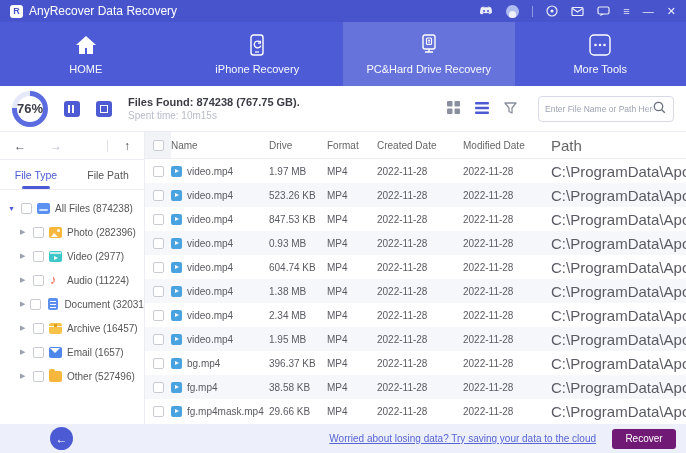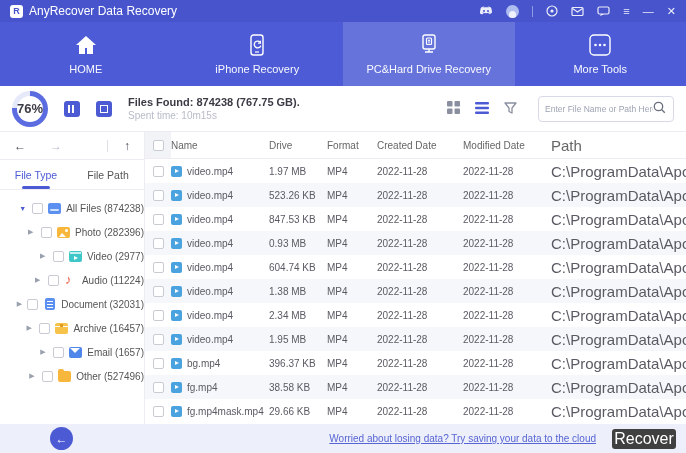--- a/index.html
+++ b/index.html
@@ -46,21 +46,21 @@
   .sidebar { width:145px; flex:0 0 auto; border-right:1px solid #ececf2; display:flex; flex-direction:column; }
   .side-nav { height:28px; display:flex; align-items:center; padding:0 14px; border-bottom:1px solid #ececf2; color:#4a4a55; }
   .side-nav .arr { font-size:12px; cursor:pointer; }
   .arr.fwd { color:#b9bcc9; margin-left:24px; }
   .side-sep { width:1px; height:12px; background:#dcdee8; margin-left:auto; margin-right:16px; }
   .side-tabs { height:30px; display:flex; border-bottom:1px solid #ececf2; }
   .side-tab { flex:1; display:flex; align-items:center; justify-content:center; font-size:10.5px; color:#555; position:relative; cursor:pointer; }
   .side-tab.active { color:#4c5bd4; }
   .side-tab.active::after { content:""; position:absolute; bottom:0; left:50%; transform:translateX(-50%); width:28px; height:3px; border-radius:2px; background:#4c5bd4; }
   .tree { padding-top:6px; overflow:hidden; }
-  .tree-item { height:24px; display:flex; align-items:center; padding-left:8px; gap:5px; font-size:10px; color:#555; cursor:pointer; white-space:nowrap;justify-content:flex-end; }
+  .tree-item { height:24px; display:flex; align-items:center; padding-left:8px; gap:5px; font-size:10px; color:#555; cursor:pointer; white-space:nowrap; }
   .tree-item.child { padding-left:20px; }
   .caret { font-size:7px; color:#9aa0ae; width:8px; }
   .caret.open { color:#4c5bd4; }
   .cb { width:11px; height:11px; border:1px solid #c9cbd4; border-radius:2px; background:#fff; flex:0 0 auto; }
 
   
   .ti { width:13px; height:11px; border-radius:2px; position:relative; flex:0 0 auto; }
   .ti-all { background:#5b8ff0; } .ti-all::after { content:""; position:absolute; left:2px; top:6px; width:9px; height:2px; background:#cfe0fb; border-radius:1px; }
   .ti-photo { background:#f6b73c; } .ti-photo::before { content:""; position:absolute; right:2px; top:2px; width:3px; height:3px; border-radius:50%; background:#fff; } .ti-photo::after { content:""; position:absolute; left:2px; bottom:1px; border-left:3px solid transparent; border-right:4px solid transparent; border-bottom:4px solid #fff; }
   .ti-video { background:#3ec6c9; } .ti-video::before { content:""; position:absolute; top:1px; left:1px; right:1px; height:2px; background:rgba(255,255,255,.7); } .ti-video::after { content:""; position:absolute; left:5px; top:5px; border-left:4px solid #fff; border-top:2.5px solid transparent; border-bottom:2.5px solid transparent; }
@@ -83,21 +83,21 @@
   .col-created { width:86px; flex:0 0 auto; }
   .col-modified { width:88px; flex:0 0 auto; }
   .col-path { flex:1; min-width:0; white-space:nowrap; overflow:hidden; font-size:15px; }
   .fi { width:11px; height:11px; background:#4aa3df; border-radius:2px; position:relative; flex:0 0 auto; }
   .fi::after { content:""; position:absolute; left:4px; top:3px; border-left:4px solid #fff; border-top:2.5px solid transparent; border-bottom:2.5px solid transparent; }
 
   
   .footer { height:29px; background:#edeffa; display:flex; align-items:center; padding:0 8px; flex:0 0 auto; }
   .back-btn { width:23px; height:23px; border-radius:50%; background:#4c5bd4; border:none; color:#fff; font-size:12px; line-height:1; cursor:pointer; margin-left:42px; display:flex; align-items:center; justify-content:center; }
   .cloud-link { margin-left:auto; font-size:10px; color:#5765d3; text-decoration:underline; cursor:pointer; }
-  .recover-btn { width:64px; height:20px; border:none; border-radius:3px; background:#404040; color:#fff; font-size:16px; margin-left:16px; margin-right:2px; font-family:"Liberation Sans",sans-serif; }
+  .recover-btn { width:64px; height:20px; border:none; border-radius:3px; background:#701a75; color:#fff; font-size:10px; margin-left:16px; margin-right:2px; font-family:"Liberation Sans",sans-serif; }
 </style>
 </head>
 <body>
 
 <div class="titlebar">
   <div class="logo">R</div>
   <div class="app-title">AnyRecover Data Recovery</div>
   <div class="tb-icons">
     <span>
       <svg width="14" height="10" viewBox="0 0 14 10">

